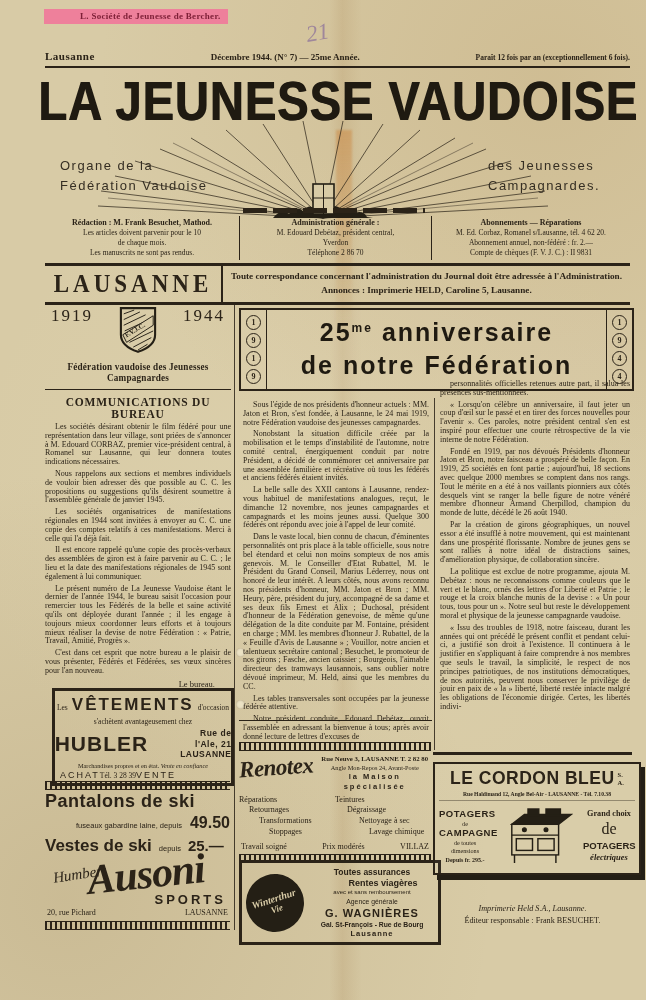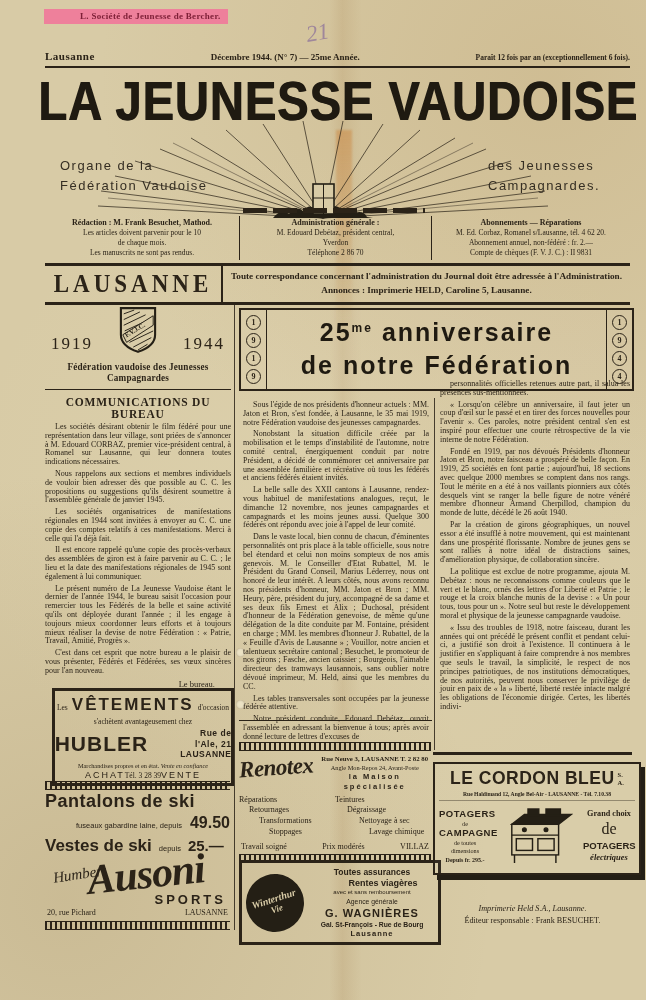--- a/index.html
+++ b/index.html
@@ -36,37 +36,37 @@
   .admin .col{padding:2px 4px;}
   .admin .c1{width:186px;}
   .admin .c2{width:183px;border-left:1px solid #2b2318;border-right:1px solid #2b2318;}
   .admin .c3{flex:1;}
   .admin .t{font-weight:bold;font-size:8px;}
   .banner{position:absolute;left:45px;top:263px;width:585px;border-top:3px solid #2b2318;border-bottom:3px solid #2b2318;display:flex;align-items:stretch;}
   .banner .city{width:176px;display:flex;align-items:center;justify-content:center;font-weight:bold;font-size:23px;letter-spacing:4px;transform:scaleY(1.1);}
   .banner .msg{flex:1;border-left:2px solid #2b2318;padding:4px 6px;text-align:center;font-weight:bold;font-size:9.2px;line-height:1.5;}
   .vrule{position:absolute;width:1px;background:rgba(43,35,24,.85);}
   .leftcol{position:absolute;left:45px;top:306px;width:186px;}
-  .years{display:flex;justify-content:space-between;align-items:flex-end;padding:0 6px;}
+  .years{display:flex;justify-content:space-between;align-items:flex-start;padding:0 6px;}
   .years .yr{font-size:17px;letter-spacing:2px;}
   .orgline{text-align:center;font-weight:bold;font-size:9.2px;margin-top:8px;letter-spacing:.2px;transform:scaleY(1.1);}
   .thinrule{height:1px;background:#2b2318;margin:7px 0 6px;}
   .sect{text-align:center;font-weight:bold;font-size:11.5px;letter-spacing:.8px;margin-bottom:3px;transform:scaleY(1.05);}
   .para{font-size:8px;line-height:1.1;text-align:justify;text-indent:10px;margin:0 0 3px;}
   .sig{text-align:right;padding-right:16px;font-size:8.5px;margin-top:2px;}
   .hubler{position:absolute;left:52px;top:688px;width:170px;border:3px solid #2b2318;padding:4px 3px 3px;text-align:center;font-family:"Liberation Sans",sans-serif;}
   .hubler .r1{display:flex;align-items:baseline;justify-content:center;gap:4px;}
   .hubler .sm{font-size:7.5px;font-family:"Liberation Serif",serif;}
   .hubler .big{font-weight:bold;font-size:17px;letter-spacing:2px;}
   .hubler .r2{font-size:7.5px;font-family:"Liberation Serif",serif;margin:2px 0;}
   .hubler .r3{display:flex;justify-content:center;align-items:center;gap:6px;}
   .hubler .nm{font-weight:bold;font-size:21px;letter-spacing:1px;}
   .hubler .ad{font-weight:bold;font-size:8.5px;text-align:right;line-height:1.25;letter-spacing:.5px;margin-left:26px;}
   .hubler .r4{font-size:6.3px;font-family:"Liberation Serif",serif;margin:2px 0 1px;}
-  .hubler .r5{display:flex;justify-content:center;align-items:baseline;font-size:9px;letter-spacing:2px;padding:0 2px;}
+  .hubler .r5{display:flex;justify-content:flex-start;align-items:baseline;font-size:9px;letter-spacing:2px;padding:0 2px;}
   .hubler .tel{font-size:7.5px;letter-spacing:0;font-family:"Liberation Serif",serif;}
   .chain{height:7px;border-top:1px solid #2b2318;border-bottom:1px solid #2b2318;
     background:repeating-linear-gradient(90deg,#2b2318 0 2px,transparent 2px 5px);}
   .orn1{position:absolute;left:45px;top:781px;width:185px;}
   .orn2{position:absolute;left:45px;top:921px;width:185px;}
   .skipants{position:absolute;left:45px;top:791px;width:185px;font-family:"Liberation Sans",sans-serif;}
   .skipants .t{font-weight:bold;font-size:18px;letter-spacing:.5px;}
   .skipants .r{display:flex;justify-content:flex-end;align-items:baseline;gap:8px;margin-top:2px;}
   .skipants .d{font-size:7.5px;}
   .skipants .p{font-weight:bold;font-size:16px;}
@@ -333,21 +333,21 @@
     </div>
     <div class="digcol r">
       <span class="circ">1</span>
       <span class="circ">9</span>
       <span class="circ">4</span>
       <span class="circ">4</span>
     </div>
   </div>
 
   <div class="acol1">
-    <p class="para">Sous l'égide de nos présidents d'honneur actuels : MM. Jaton et Bron, s'est fondée, à Lausanne, le 35 mai 1919, notre Fédération vaudoise des jeunesses campagnardes.</p>
+    <p class="para">Sous l'égide de nos présidents d'honneur actuels : MM. Jaton et Bron, s'est fondée, à Lausanne, le 24 mai 1919, notre Fédération vaudoise des jeunesses campagnardes.</p>
     <p class="para">Nonobstant la situation difficile créée par la mobilisation et le temps d'instabilité de l'automne, notre comité central, énergiquement conduit par notre Président, a décidé de commémorer cet anniversaire par une assemblée familière et récréative où tous les fédérés et anciens fédérés étaient invités.</p>
     <p class="para">La belle salle des XXII cantons à Lausanne, rendez-vous habituel de manifestations analogues, reçut, le dimanche 12 novembre, nos jeunes campagnardes et campagnards et les moins jeunes aussi. Quelque 300 fédérés ont répondu avec joie à l'appel de leur comité.</p>
     <p class="para">Dans le vaste local, bien connu de chacun, d'éminentes personnalités ont pris place à la table officielle, sous notre bel étendard et celui non moins sompteux de nos amis genevois. M. le Conseiller d'Etat Rubattel, M. le Président du Grand Conseil, Marius Léderrey, nous ont honoré de leur intérêt. A leurs côtés, nous avons reconnu nos présidents d'honneur, MM. Jaton et Bron ; MM. Heury, père, président du jury, accompagné de sa dame et ses deux fils Ernest et Alix ; Duchosal, président d'honneur de la Fédération genevoise, de même qu'une délégation de la dite conduite par M. Fontaine, président en charge ; MM. les membres d'honneur J. Rubattel, de la « Feuille d'Avis de Lausanne » ; Vouillor, notre ancien et talentueux secrétaire cantonal ; Besuchet, le promoteur de nos girons ; Fasche, ancien caissier ; Bourgeois, l'aimable directeur des tramways lausannois, sans oublier notre dévoué imprimeur, M. Held, ainsi que les membres du CC.</p>
     <p class="para">Les tables transversales sont occupées par la jeunesse fédérée attentive.</p>
     <p class="para">Notre président conduite, Edouard Debétaz, ouvrit l'assemblée en adressant la bienvenue à tous; après avoir donné lecture de lettres d'excuses de</p>
   </div>
   <div class="acol2">
     <p class="para">personnalités officielles retenues autre part, il salua les présences sus-mentionnées.</p>
     <p class="para">« Lorsqu'on célèbre un anniversaire, il faut jeter un coup d'œil sur le passé et en tirer des forces nouvelles pour l'avenir ». Ces paroles, notre président central s'en est inspiré pour effectuer une courte rétrospective de la vie interne de notre Fédération.</p>
     <p class="para">Fondé en 1919, par nos dévoués Présidents d'honneur Jaton et Bron, notre faisceau a prospéré de belle façon. En 1919, 25 sociétés en font partie ; aujourd'hui, 18 sections avec quelque 2000 membres se comptent dans nos rangs. Tout le mérite en a été à nos vaillants pionniers aux côtés desquels vint se ranger la belle figure de notre vénéré membre d'honneur Armand Cherpillod, champion du monde de lutte, décédé le 26 août 1940.</p>

